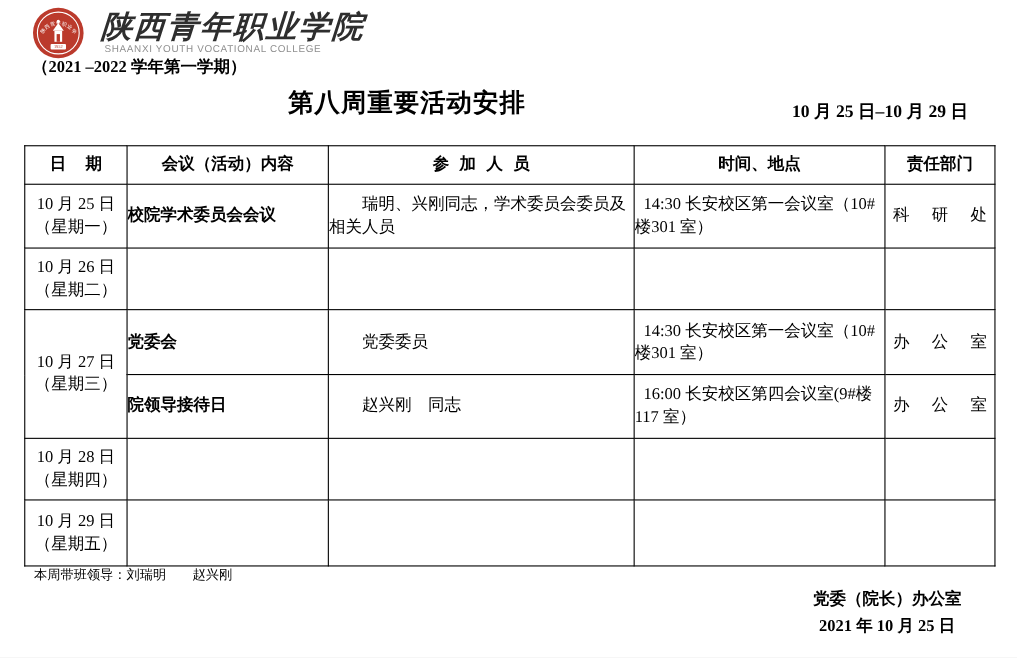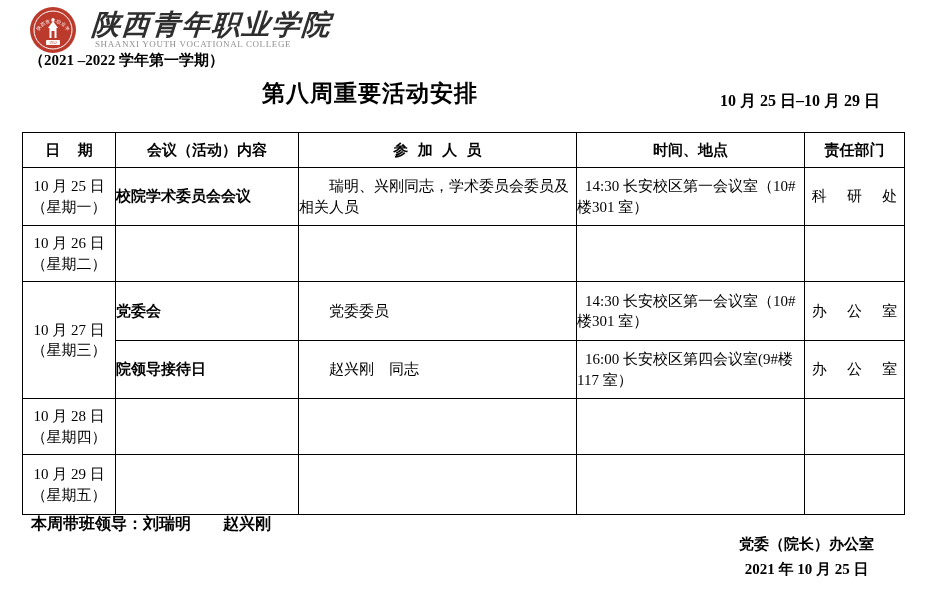--- a/index.html
+++ b/index.html
@@ -10,21 +10,21 @@
   }
   
   .seal{position:absolute;left:29px;top:6px;width:48px;height:48px;}
   .cal-name{
     position:absolute;left:92px;top:6px;width:240px;
     font-size:28px;font-weight:700;font-style:italic;letter-spacing:2px;color:#2e2e2e;
     transform:skewX(-4deg);white-space:nowrap;
   }
   .en-name{
     position:absolute;left:95px;top:39px;
-    font-family:Liberation Serif, serif;
+    font-family:Liberation Sans, sans-serif;
     font-size:9px;color:#8f8f8f;letter-spacing:0.6px;white-space:nowrap;
   }
   .semester{position:absolute;left:29px;top:51px;font-size:15px;font-weight:700;white-space:nowrap;}
   .doc-title{position:absolute;left:0;top:78px;width:740px;text-align:center;
     font-size:23px;font-weight:700;letter-spacing:1px;}
   .date-range{position:absolute;right:46px;top:91px;font-size:16px;font-weight:700;white-space:nowrap;}
   
   table.sched{
     position:absolute;left:22px;top:132px;width:882px;
     border-collapse:collapse;table-layout:fixed;
@@ -47,21 +47,21 @@
   td.cell-part{
     text-align:left;padding:2px 4px;font-size:13.5px;
   }
   td.cell-part .ind{text-indent:2em;}
   td.cell-time{
     text-align:left;padding:2px 6px;font-size:13.5px;
   }
   td.cell-time .ind{text-indent:8px;}
   td.cell-dept{text-align:center;word-spacing:1.1em;font-size:15px;}
   
-  .duty-line{position:absolute;left:31px;top:514px;font-size:16px;font-weight:700;white-space:nowrap;}
+  .duty-line{position:absolute;left:31px;top:514px;font-size:12px;font-weight:400;white-space:nowrap;}
   .sign-block{position:absolute;right:52px;top:535px;text-align:center;font-weight:700;font-size:15px;margin-left:20px;}
   .sign-block .line{margin-bottom:6px;white-space:nowrap;}
 </style>
 </head>
 <body>
 
 <div class="page">
 
   <div class="seal">
     <svg width="48" height="48" viewBox="0 0 48 48">

